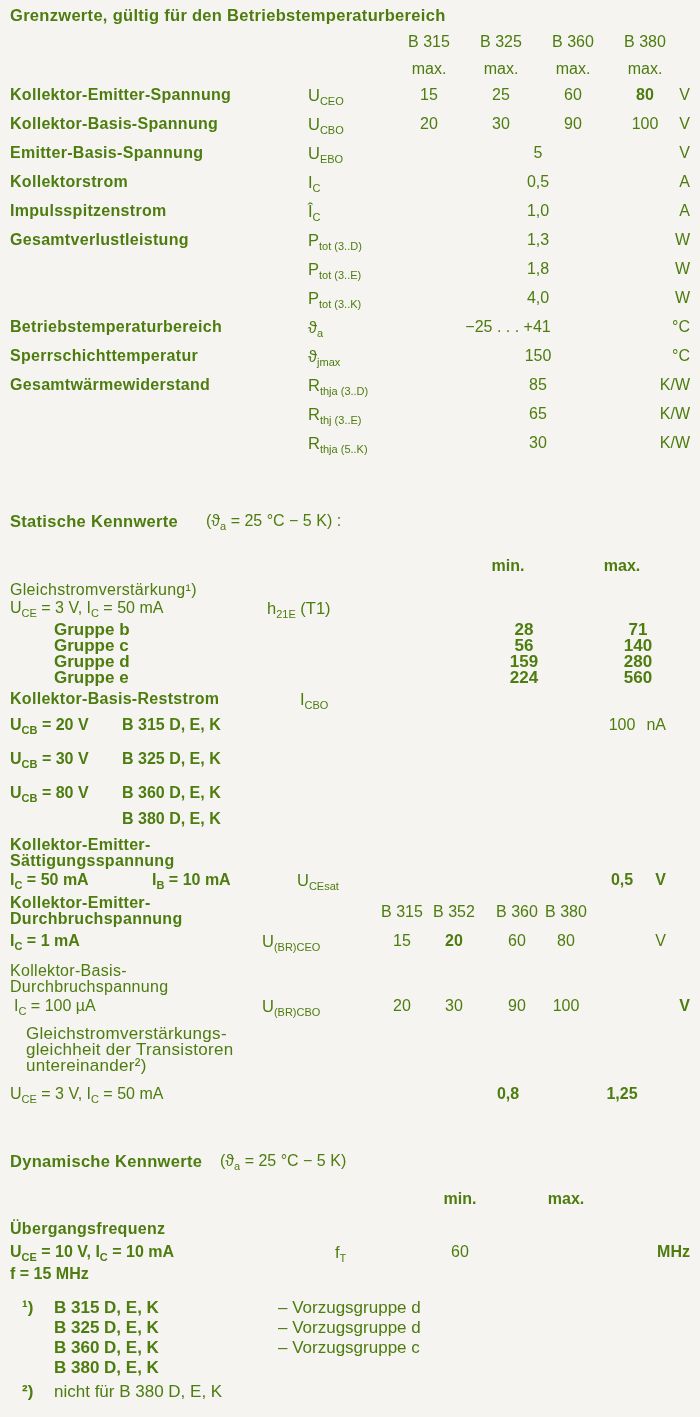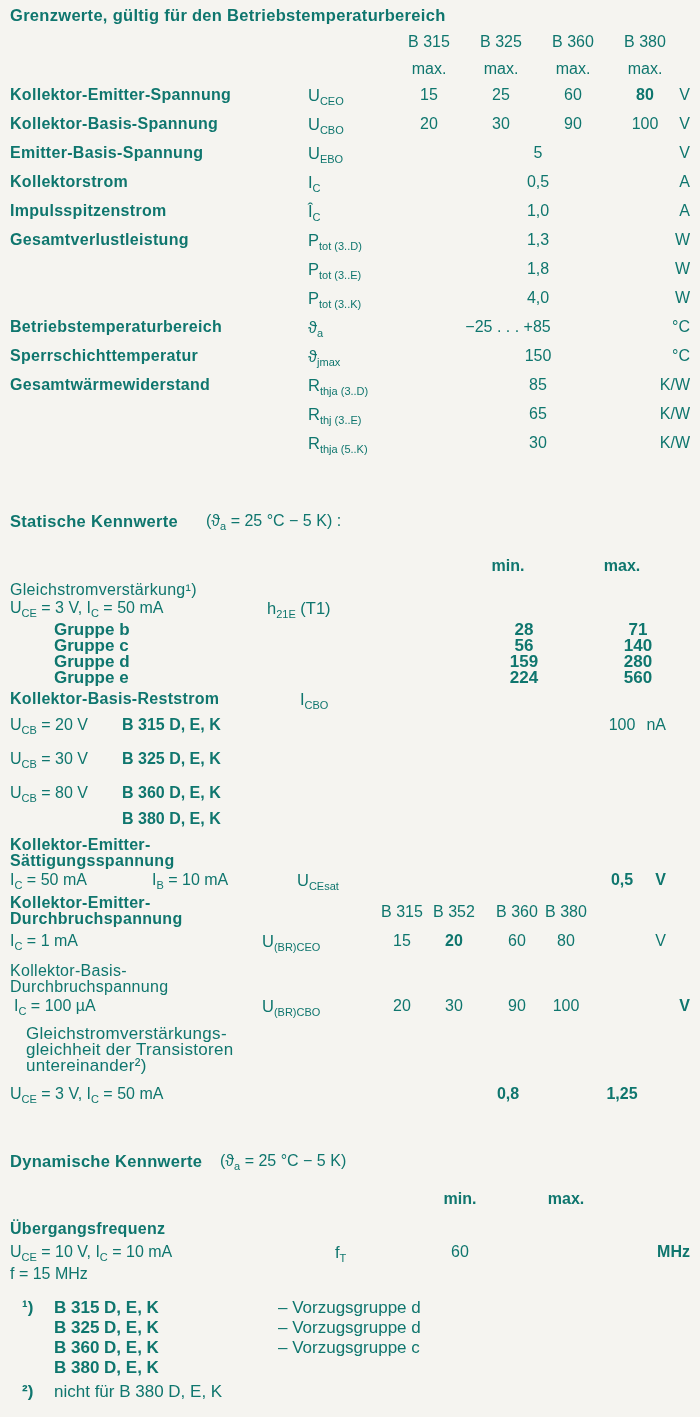--- a/index.html
+++ b/index.html
@@ -1,22 +1,22 @@
 <!DOCTYPE html>
 <html><head>
 <meta charset="utf-8">
 <style>
   html,body{margin:0;padding:0;background:#e8e7e3;}
-  .page{position:relative;width:700px;height:1417px;background:#f5f4f0;color:#0f766e;
+  .page{position:relative;width:700px;height:1417px;background:#f5f4f0;color:#4d7c0f;
         font-family:"Liberation Sans","DejaVu Sans",sans-serif;font-size:16px;overflow:hidden;}
   .r{position:absolute;left:0;top:0;width:700px;height:26px;}
   .r span{position:absolute;white-space:nowrap;}
   .lbl{left:10px;font-weight:700;letter-spacing:.3px;}
   .ind{left:38px;}
-  .cond{left:10px;font-weight:400;}
+  .cond{left:10px;font-weight:700;}
   .cond.light{font-weight:400;}
   .sym{left:308px;font-size:16.5px;}
   .symA{left:267px;}.symB{left:300px;}.symC{left:297px;}.symD{left:262px;}.symE{left:335px;}
   sub{font-size:11px;letter-spacing:0;}
   .v{transform:translateX(-50%);}
   .c1{left:429px;}.c2{left:501px;}.c3{left:573px;}.c4{left:645px;}
   .vc{left:538px;}.vcw{left:508px;}
   .smin{left:508px;}.smax{left:622px;}
   .dmin{left:460px;}.dmax{left:566px;}
   .d1{left:402px;}.d2{left:454px;}.d3{left:517px;}.d4{left:566px;}
@@ -99,21 +99,21 @@
     <span class="unit">W</span>
   </div>
   <div class="r" style="top:289px">
     <span class="sym">P<sub>tot (3..K)</sub></span>
     <span class="v vc">4,0</span>
     <span class="unit">W</span>
   </div>
   <div class="r" style="top:318px">
     <span class="lbl">Betriebstemperaturbereich</span>
     <span class="sym">ϑ<sub>a</sub></span>
-    <span class="v vcw">−25 . . . +85</span>
+    <span class="v vcw">−25 . . . +41</span>
     <span class="unit">°C</span>
   </div>
   <div class="r" style="top:347px">
     <span class="lbl">Sperrschichttemperatur</span>
     <span class="sym">ϑ<sub>jmax</sub></span>
     <span class="v vc">150</span>
     <span class="unit">°C</span>
   </div>
   <div class="r" style="top:376px">
     <span class="lbl">Gesamtwärmewiderstand</span>

